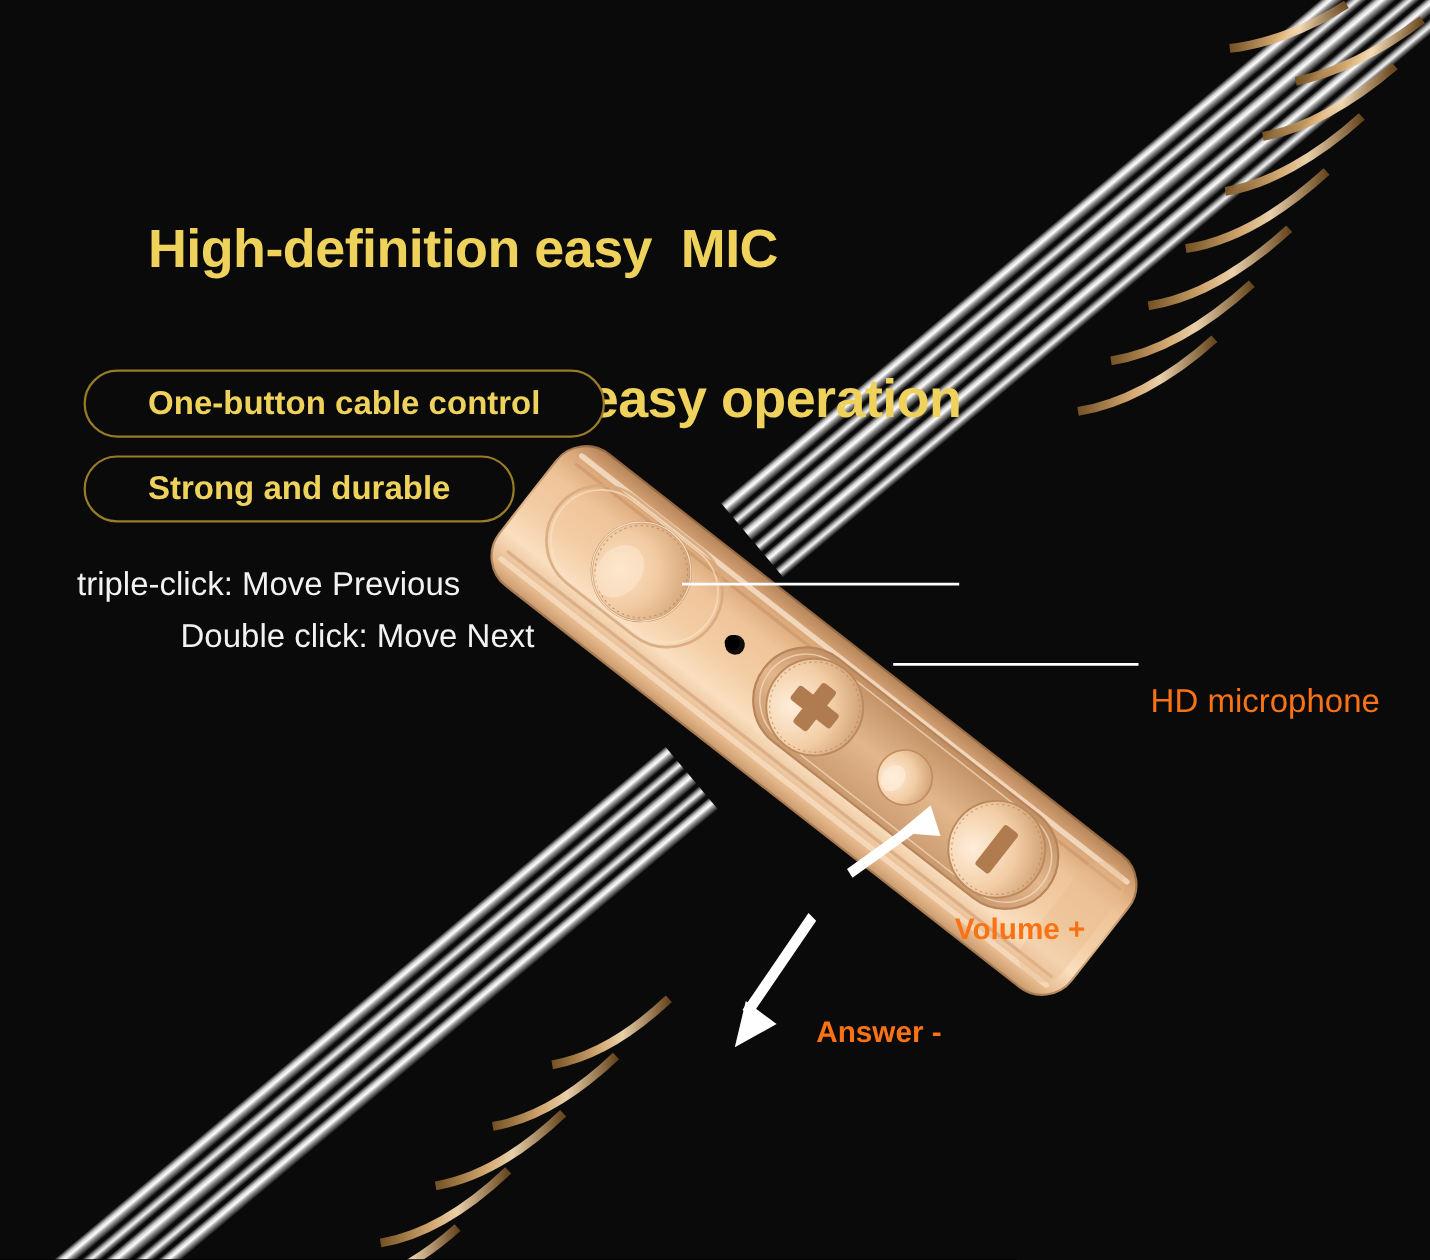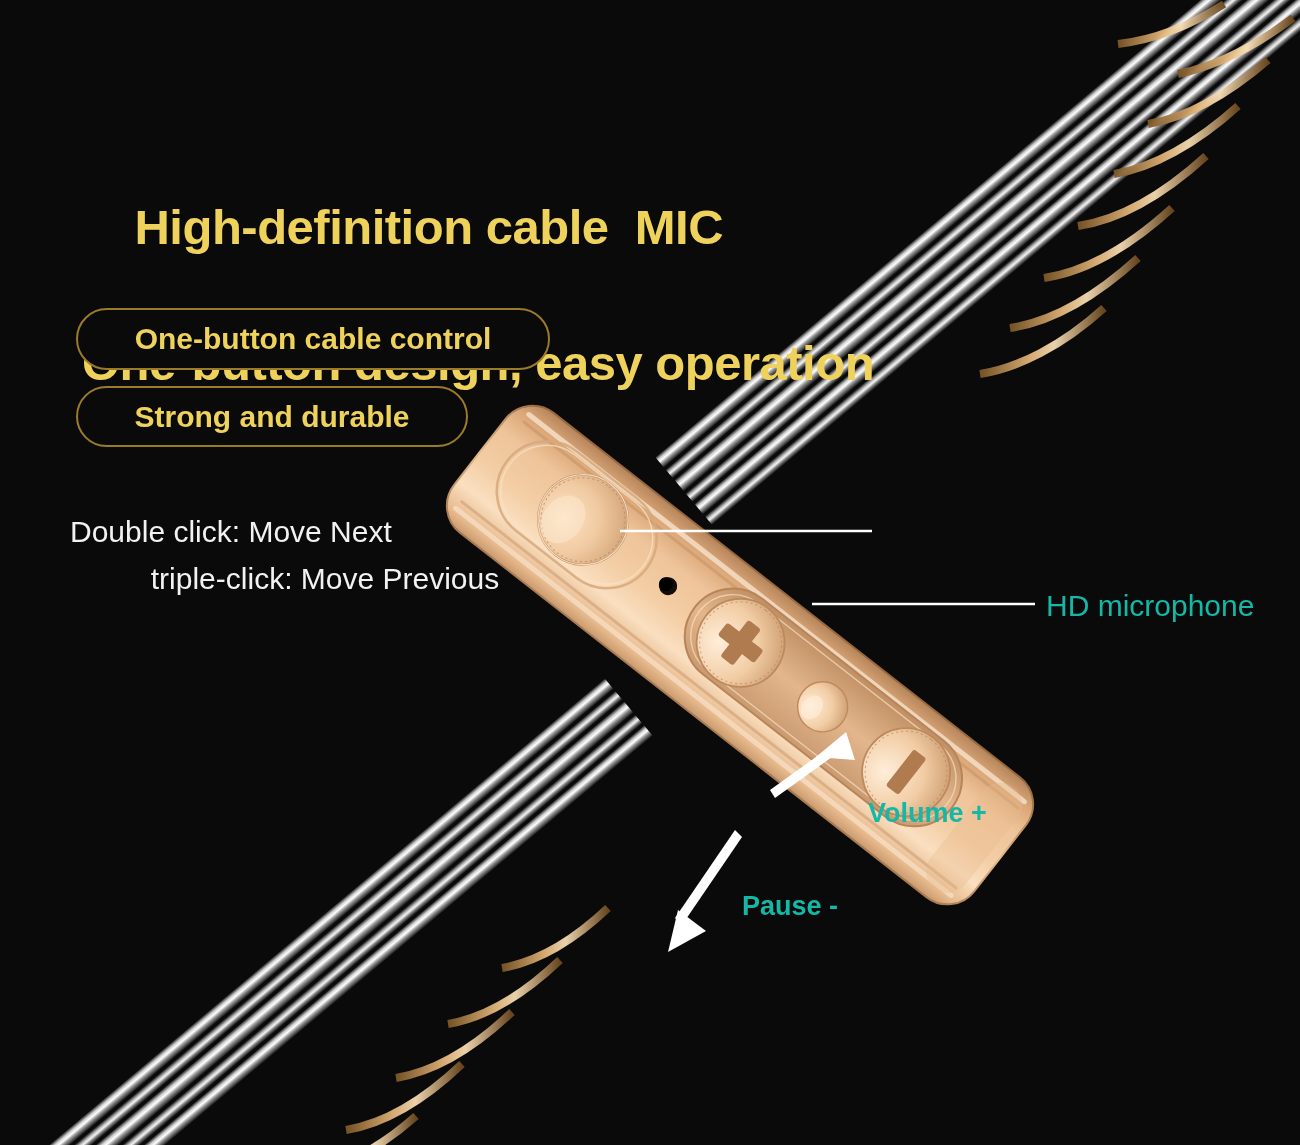--- a/index.html
+++ b/index.html
@@ -33,40 +33,42 @@
   .badge{
     position:absolute;
     border:2px solid #9a7b28;
     border-radius:100px;
     color:#efd25c;
     font-weight:bold;
     display:flex;
     align-items:center;
     justify-content:center;
     background:#0a0a0a;
+    margin-top:28px;
   }
   #badge-1{ left:76px; top:308px; width:470px; height:58px; font-size:30px; }
   #badge-2{ left:76px; top:386px; width:388px; height:57px; font-size:30px; }
 
   .instructions{
     position:absolute;
     left:70px;
     top:508px;
     width:510px;
     color:#f2f2f2;
     font-size:30px;
     line-height:47px;
     text-align:center;
   }
   .instructions .il:first-child{ text-align:left; }
 
   .callout{
     position:absolute;
-    color:#14b8a6;
+    color:#f97316;
     white-space:nowrap;
+    margin-top:32px;
   }
   #label-hd-microphone{
     left:1046px; top:589px;
     font-size:30px;
   }
   #label-volume-up{
     left:868px; top:798px;
     font-size:27px; font-weight:bold;
   }
   #label-volume-down{
@@ -252,33 +254,33 @@
       </g>
       <g fill="#ffffff">
         <path d="M742,837 L682,925 L675,918 L735,830 Z"></path>
         <path d="M668,952 L678,910 L706,931 Z"></path>
       </g>
 
     </g>
   </svg>
 
   <div class="headline">
-    <span>High-definition cable  MIC</span>
+    <span>High-definition easy  MIC</span>
     <span class="l2">One-button design, easy operation</span>
   </div>
 
   <div class="badge" id="badge-1">
     <span>One-button cable control</span>
   </div>
   <div class="badge" id="badge-2">
     <span>Strong and durable</span>
   </div>
 
   <div class="instructions">
+    <div class="il">triple-click: Move Previous</div>
     <div class="il">Double click: Move Next</div>
-    <div class="il">triple-click: Move Previous</div>
   </div>
 
   <div class="callout" id="label-hd-microphone">HD microphone</div>
   <div class="callout" id="label-volume-up">Volume +</div>
-  <div class="callout" id="label-volume-down">Pause -</div>
+  <div class="callout" id="label-volume-down">Answer -</div>
 
 </div>
 
 </body></html>

